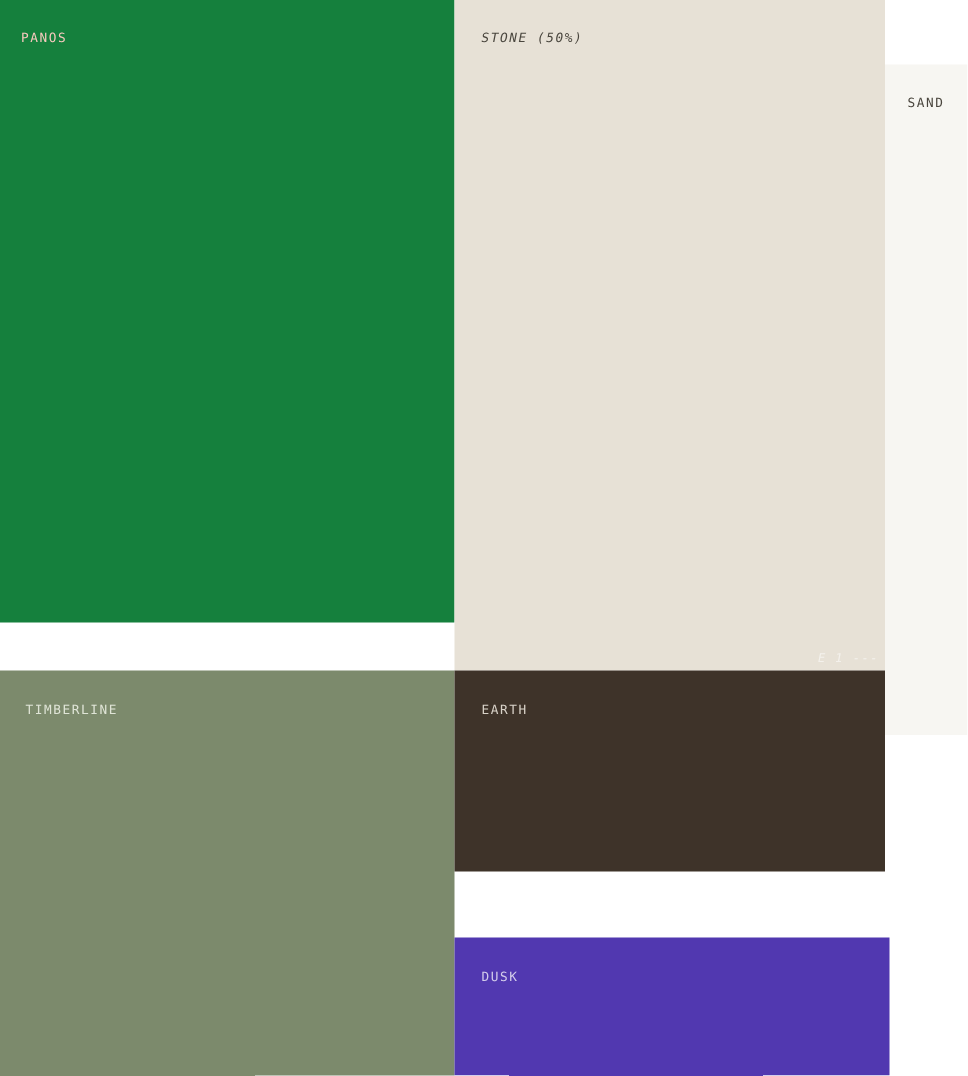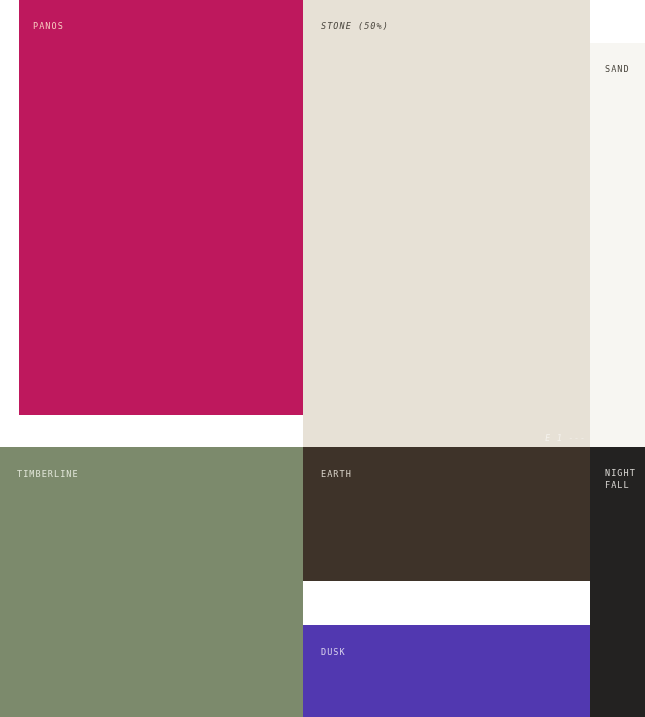--- a/index.html
+++ b/index.html
@@ -58,43 +58,39 @@
     color: rgba(255, 255, 255, 0.55);
     white-space: nowrap;
     user-select: none;
   }
 </style>
 </head>
 <body>
 
 <div id="palette" style="width: 645px; height: 717px; background: rgb(255, 255, 255);">
 
-  <div class="swatch" data-key="panos" style="left: 0px; top: 0px; width: 303px; height: 415px; background: #be185d; margin-left: 19px;">
+  <div class="swatch" data-key="panos" style="left: 0px; top: 0px; width: 303px; height: 415px; background: #15803d;">
     <div class="swatch-label" style="color: rgb(247, 201, 190);">PANOS</div>
   </div>
 
   <div class="swatch" data-key="stone" style="left: 303px; top: 0px; width: 287px; height: 447px; background: rgb(231, 225, 214); font-style: italic;">
     <div class="swatch-label" style="color: rgb(74, 70, 62);">STONE (50%)</div>
     <div class="watermark">E 1 ---</div>
   </div>
 
   <div class="swatch" data-key="sand" style="left: 590px; top: 0px; width: 55px; height: 447px; background: rgb(247, 246, 242); margin-top: 43px;">
     <div class="swatch-label" style="color: rgb(74, 70, 62);">SAND</div>
   </div>
 
   <div class="swatch" data-key="timberline" style="left: 0px; top: 447px; width: 303px; height: 305px; background: rgb(124, 138, 108);">
     <div class="swatch-label" style="color: rgb(223, 228, 214); top: 21px;">TIMBERLINE</div>
   </div>
 
   <div class="swatch" data-key="earth" style="left: 303px; top: 447px; width: 287px; height: 134px; background: rgb(62, 51, 41);">
     <div class="swatch-label" style="color: rgb(216, 210, 200); top: 21px;">EARTH</div>
   </div>
 
-  <div class="swatch" data-key="dusk" style="left: 303px; top: 625px; width: 318px; height: 92px; background: rgb(81, 56, 176); padding-left: 15px;">
+  <div class="swatch" data-key="dusk" style="left: 303px; top: 625px; width: 290px; height: 92px; background: rgb(81, 56, 176); padding-left: 15px;">
     <div class="swatch-label" style="color: rgb(212, 205, 235);">DUSK</div>
   </div>
 
-  <div class="swatch" data-key="nightfall" style="left: 590px; top: 447px; width: 55px; height: 270px; background: rgb(35, 34, 33);">
-    <div class="swatch-label" style="color: rgb(216, 214, 210); top: 20px;">NIGHT
-FALL</div>
-  </div>
 
 </div>
 
 </body></html>

